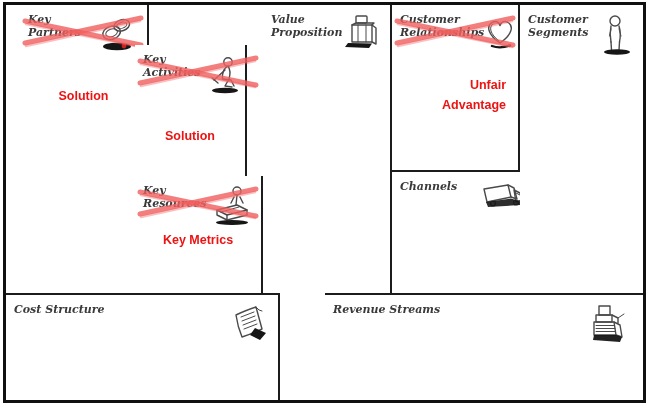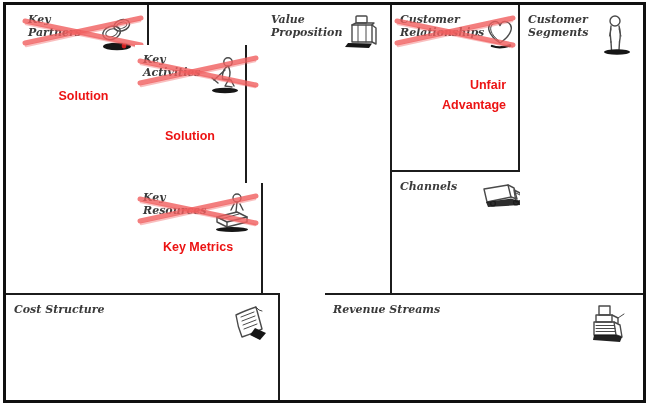--- a/index.html
+++ b/index.html
@@ -6,21 +6,21 @@
   *{box-sizing:border-box;}
   .board{position:relative;width:649px;height:406px;background:#fff;overflow:hidden;
          font-family:"Liberation Sans",sans-serif;}
   .frame{position:absolute;left:3px;top:2px;width:643px;height:401px;border:3px solid #101010;}
   .cell{position:absolute;background:#fff;}
   .bR{border-right:2px solid #1c1c1c;}
   .bB{border-bottom:2px solid #1c1c1c;}
   .bT{border-top:2px solid #1c1c1c;}
   .cell-key-partners{left:20px;top:5px;width:129px;height:288px;}
   .cell-key-activities{left:135px;top:5px;width:112px;height:167px;margin-top:40px;}
-  .cell-key-resources{left:135px;top:183px;width:128px;height:121px;}
+  .cell-key-resources{left:135px;top:176px;width:128px;height:121px;}
   .cell-value-proposition{left:263px;top:5px;width:129px;height:296px;}
   .cell-customer-relationships{left:392px;top:5px;width:128px;height:167px;}
   .cell-channels{left:392px;top:172px;width:144px;height:121px;}
   .cell-customer-segments{left:520px;top:5px;width:123px;height:288px;}
   .cell-cost-structure{left:6px;top:293px;width:274px;height:107px;}
   .cell-revenue-streams{left:325px;top:293px;width:318px;height:107px;}
   .head{display:flex;justify-content:space-between;align-items:flex-start;padding:8px 8px 0 8px;}
   .title{font-family:"DejaVu Serif","Liberation Serif",serif;font-style:italic;font-weight:700;
          font-size:11px;line-height:13px;color:#3a3a3a;width:80px;}
   .wide .title{width:120px;}

